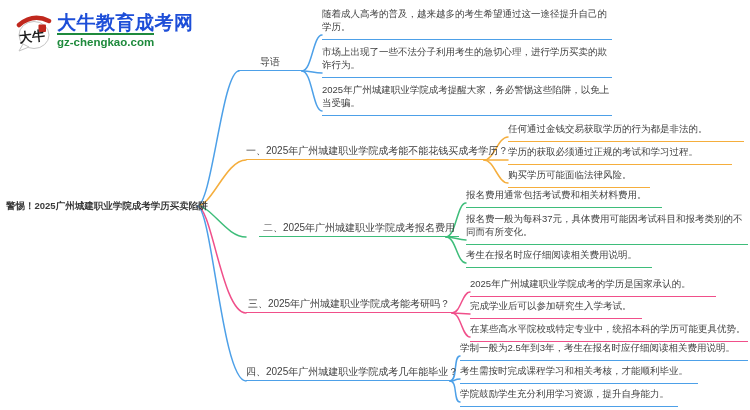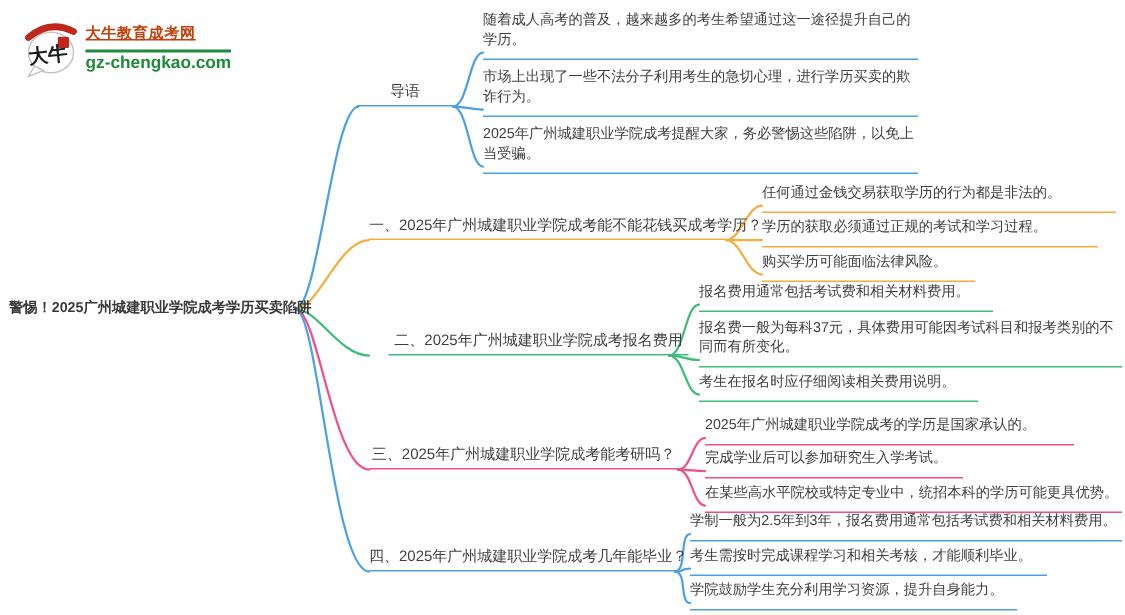--- a/index.html
+++ b/index.html
@@ -7,21 +7,21 @@
   .canvas{position:relative;width:750px;height:410px;background:#ffffff;overflow:hidden;}
   .connectors{position:absolute;left:0;top:0;z-index:1;}
   .node{position:absolute;z-index:2;color:#3f3f3f;}
   .leaf{font-size:9.5px;line-height:13px;padding-bottom:6px;border-bottom:1.5px solid #999;}
   .blabel{font-size:10px;line-height:13px;padding-bottom:2px;border-bottom:1.5px solid #999;
           text-align:center;white-space:nowrap;}
   .root{font-size:9.5px;line-height:13px;font-weight:600;color:#3a3a3a;white-space:nowrap;}
   
   .logo{position:absolute;left:16px;top:12px;display:flex;align-items:center;z-index:3;}
   .logo-text{margin-left:5px;}
-  .logo-name{font-size:10px;font-weight:bold;color:#c2410c;letter-spacing:0.5px;line-height:17px;text-decoration:underline;}
+  .logo-name{font-size:19px;font-weight:bold;color:#1d4ed8;letter-spacing:0.5px;line-height:17px;}
   .logo-url{font-size:11.5px;font-weight:bold;color:#1e8a3c;border-top:2px solid #1e8a3c;
             padding-top:1px;margin-top:2px;display:inline-block;line-height:13px;}
 </style>
 </head>
 <body>
 
 <div class="canvas">
 
   <div class="logo">
     <svg width="36" height="40" viewBox="0 0 36 40">
@@ -82,17 +82,17 @@
   <div class="node leaf" style="left: 466px; top: 188px; width: 196px; border-bottom-color: rgb(62, 189, 122);">报名费用通常包括考试费和相关材料费用。</div>
   <div class="node leaf" style="left: 466px; top: 212px; width: 282px; border-bottom-color: rgb(62, 189, 122);">报名费一般为每科37元，具体费用可能因考试科目和报考类别的不同而有所变化。</div>
   <div class="node leaf" style="left: 466px; top: 248px; width: 186px; border-bottom-color: rgb(62, 189, 122);">考生在报名时应仔细阅读相关费用说明。</div>
 
   <div class="node blabel" style="left: 246px; top: 297px; width: 206px; border-bottom-color: rgb(240, 79, 138);">三、2025年广州城建职业学院成考能考研吗？</div>
   <div class="node leaf" style="left: 470px; top: 277px; width: 246px; border-bottom-color: rgb(240, 79, 138);">2025年广州城建职业学院成考的学历是国家承认的。</div>
   <div class="node leaf" style="left: 470px; top: 299px; width: 172px; border-bottom-color: rgb(240, 79, 138);">完成学业后可以参加研究生入学考试。</div>
   <div class="node leaf" style="left: 470px; top: 322px; width: 278px; border-bottom-color: rgb(240, 79, 138);">在某些高水平院校或特定专业中，统招本科的学历可能更具优势。</div>
 
   <div class="node blabel" style="left: 246px; top: 365px; width: 204px; border-bottom-color: rgb(77, 160, 232);">四、2025年广州城建职业学院成考几年能毕业？</div>
-  <div class="node leaf" style="left: 460px; top: 341px; width: 288px; border-bottom-color: rgb(77, 160, 232);">学制一般为2.5年到3年，报名费用通常包括考试费和相关材料费用。</div>
+  <div class="node leaf" style="left: 460px; top: 341px; width: 288px; border-bottom-color: rgb(77, 160, 232);">学制一般为2.5年到3年，考生在报名时应仔细阅读相关费用说明。</div>
   <div class="node leaf" style="left: 460px; top: 364px; width: 238px; border-bottom-color: rgb(77, 160, 232);">考生需按时完成课程学习和相关考核，才能顺利毕业。</div>
   <div class="node leaf" style="left: 460px; top: 387px; width: 218px; border-bottom-color: rgb(77, 160, 232);">学院鼓励学生充分利用学习资源，提升自身能力。</div>
 
 </div>
 
 </body></html>

